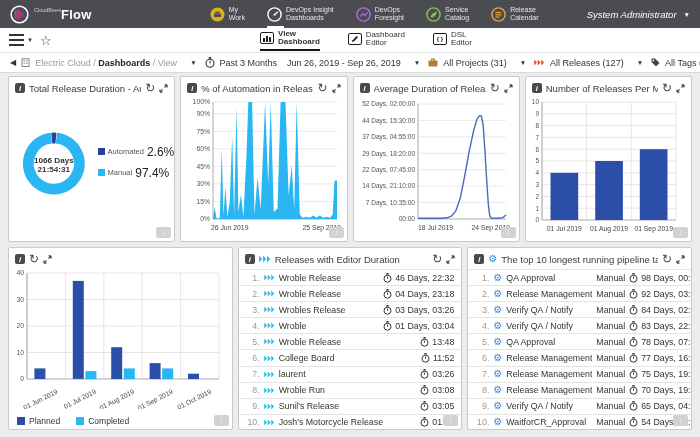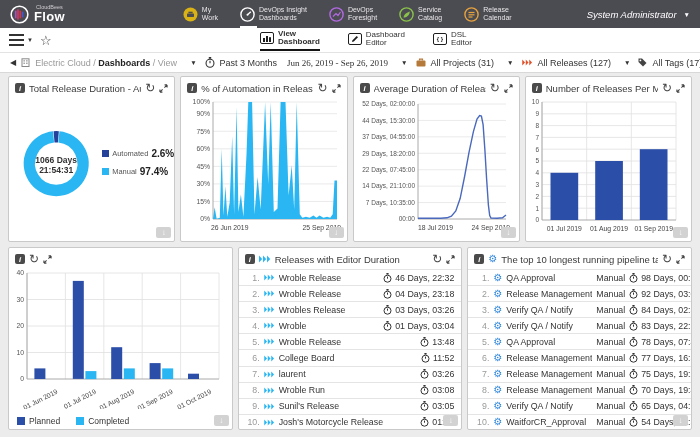--- a/index.html
+++ b/index.html
@@ -1,21 +1,21 @@
 <!DOCTYPE html>
 <html><head>
 <meta charset="utf-8">
 <style>
   * { margin:0; padding:0; box-sizing:border-box; }
   html,body { width:700px; height:437px; overflow:hidden; font-family:"Liberation Sans",sans-serif; background:#ececec; }
 
   
   .hdr { height:28px; background:#4b4b52; display:flex; align-items:center; color:#fff; padding:0 10px; }
   .logo { display:flex; align-items:center; gap:5px; }
-  .logo-txt { display:flex; flex-direction:column; line-height:1;align-items:center; }
+  .logo-txt { display:flex; flex-direction:row; line-height:1; }
   .logo-top { font-size:5.5px; color:#cfcfcf; }
   .logo-main { font-size:13px; font-weight:bold; letter-spacing:.3px; }
   .nav { display:flex; gap:22px; margin-left:118px; }
   .nav-item { display:flex; align-items:center; gap:4px; font-size:7px; line-height:8px; color:#e8e8e8; position:relative; cursor:pointer; }
   .nav-item.active::after { content:""; position:absolute; left:0; bottom:-6px; width:17px; height:2px; background:#fff; }
   .hdr-user { margin-left:auto; font-size:9.5px; display:flex; align-items:center; gap:7px; cursor:pointer;font-style:italic; }
   .caret { font-size:6.5px; }
 
   
   .toolbar { height:25px; background:#fff; display:flex; align-items:center; padding:0 9px; border-bottom:1px solid #e3e3e3; position:relative; }
@@ -46,21 +46,21 @@
   .tile-hd .title { white-space:nowrap; overflow:hidden; flex:1; }
   .info-i { width:10px; height:10px; background:#4a4a4a; color:#fff; border-radius:2px; font-size:7.5px; display:flex; align-items:center; justify-content:center; font-weight:bold; flex:none; font-style:italic; }
   .hd-ic { color:#444; font-size:12px; line-height:1; cursor:pointer; display:flex; align-items:center; }
   .corner-btn { position:absolute; right:3px; bottom:3px; width:15px; height:11px; background:#d2d2d2; border-radius:2px; color:#fafafa; font-size:8px; font-weight:bold; display:flex; align-items:center; justify-content:center; cursor:pointer; }
 
   .tile-body { position:relative; }
   .donut-wrap { display:flex; align-items:center; }
   .legend1 { display:flex; flex-direction:column; gap:7px; font-size:7.5px; color:#555; margin-left:2px; }
   .legend1 .lrow1 { display:flex; align-items:center; gap:3px; }
   .lsq { width:7px; height:7px; flex:none; }
-  .lpct { font-weight:bold; color:#222; font-size:10px; }
+  .lpct { font-weight:normal; color:#222; font-size:12px; }
 
   .legend5 { position:absolute; left:8px; bottom:3px; display:flex; gap:16px; font-size:8.5px; color:#333; align-items:flex-start; }
   .legend5 .li { display:flex; gap:4px; align-items:center; }
   .lsq8 { width:8px; height:8px; flex:none; }
 
   
   .list { font-size:8.8px; color:#333; margin-top:2px; }
   .lrow { display:flex; align-items:center; height:16.1px; border-top:1px solid #e4e4e4; padding:0 7px; gap:4px; cursor:pointer; }
   .lrow .rank { color:#999; width:14px; text-align:right; flex:none; }
   .lrow .nm { white-space:nowrap; overflow:hidden; }
@@ -204,21 +204,21 @@
   <span class="fcaret gap-l">▼</span>
 
   <span class="fb-ic">
       <svg width="10" height="11" viewBox="0 0 9 10">
         <rect x="3.4" y="0" width="2.2" height="1.6" fill="#333"></rect>
         <circle cx="4.5" cy="5.7" r="3.6" fill="none" stroke="#333" stroke-width="1"></circle>
         <line x1="4.5" y1="5.7" x2="4.5" y2="3.5" stroke="#333" stroke-width="1"></line>
       </svg>
     </span>
   <span>Past 3 Months</span>
-  <span style="margin-left:5px;font-family:Liberation Serif, serif;">Jun 26, 2019 - Sep 26, 2019</span>
+  <span style="margin-left:5px;">Jun 26, 2019 - Sep 26, 2019</span>
   <span class="fcaret gap-l">▼</span>
 
   <span class="fb-ic">
       <svg width="10" height="9" viewBox="0 0 10 9">
         <rect x="0.5" y="2.6" width="9" height="5.9" rx="1" fill="#b5793a"></rect>
         <path d="M3.5 2.6 V1.2 H6.5 V2.6" stroke="#b5793a" stroke-width="1.2" fill="none"></path>
       </svg>
     </span>
   <span>All Projects (31)</span>
   <span class="fcaret gap-l">▼</span>

